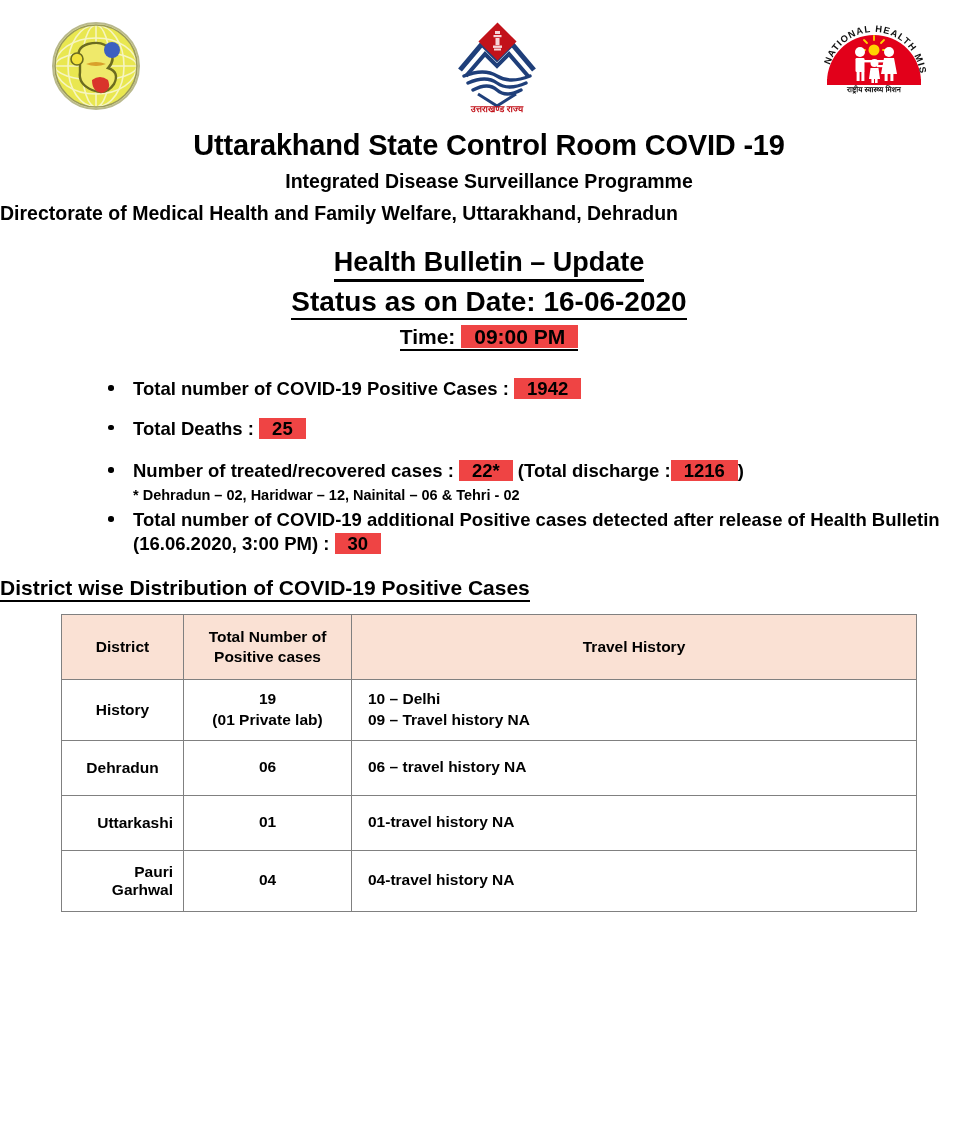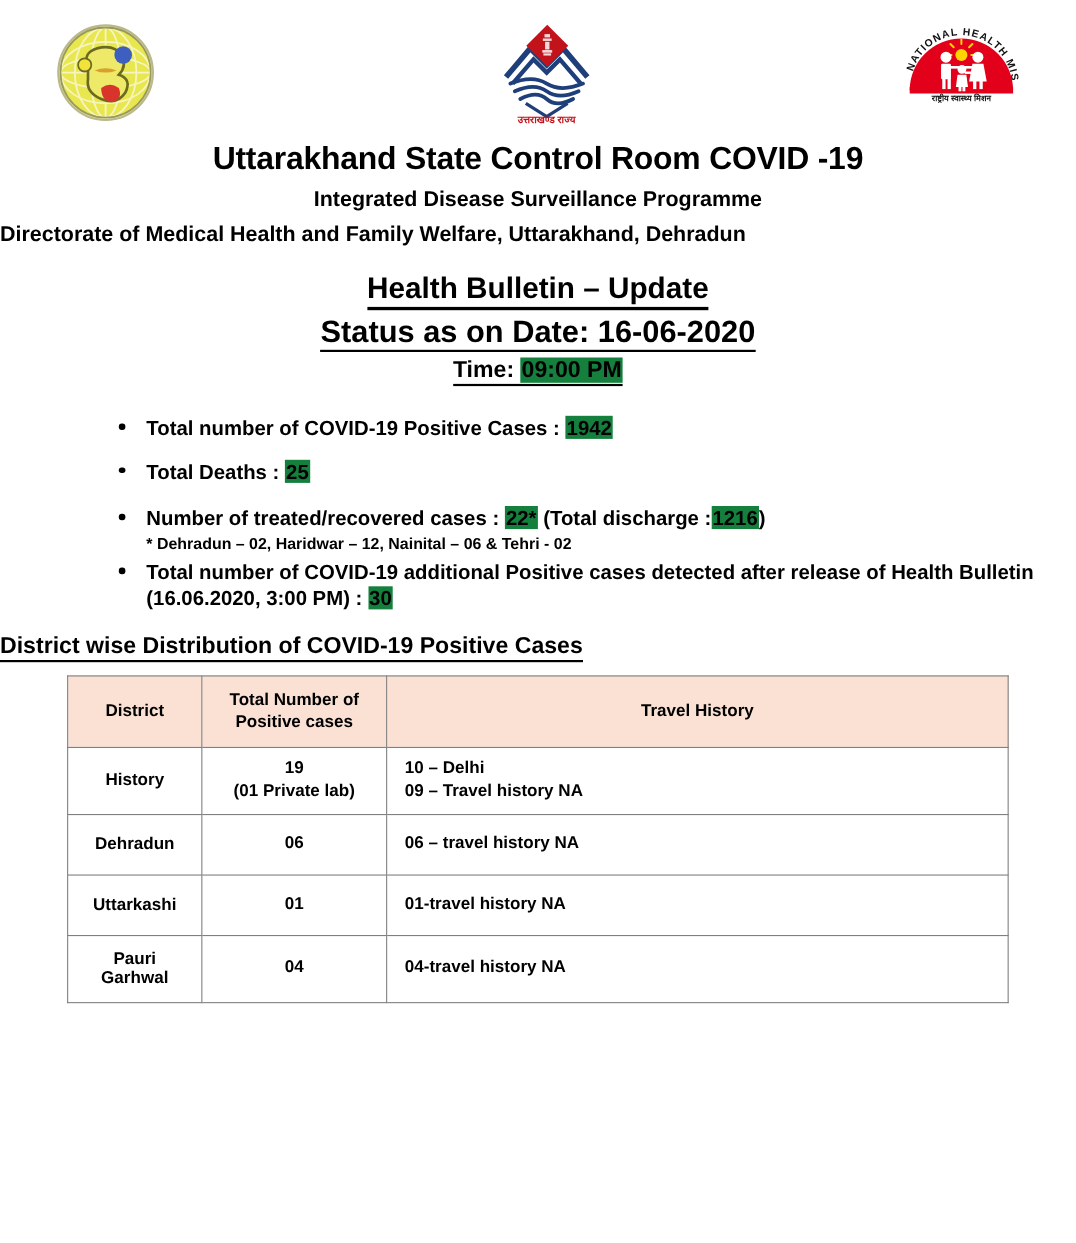--- a/index.html
+++ b/index.html
@@ -85,22 +85,22 @@
     font-size: 21px;
     font-weight: bold;
     margin-top: 7px;
   }
   .time-line span.u {
     border-bottom: 2.5px solid #000;
     padding-bottom: 1px;
   }
 
   .hl {
-    background: #15803d;
-    padding: 0 1px;
+    background: #ef4444;
+    padding: 0 13px;
   }
 
   
   .bullets {
     margin: 0;
     padding: 0;
     list-style: none;
     margin-top: 28px;
   }
   .bullets li {
@@ -165,21 +165,21 @@
   }
   .col-district { width: 122px; }
   .col-total    { width: 168px; }
   .col-travel   { width: 565px; }
 
   td.cell-district {
     text-align: center;
     padding: 6px 10px;
   }
   td.cell-district.align-left {
-    text-align: center;
+    text-align: right;
   }
   td.cell-total {
     text-align: center;
     line-height: 1.3;
     padding: 6px 6px;
   }
   td.cell-travel {
     text-align: left;
     padding: 6px 0 6px 16px;
     line-height: 1.35;

